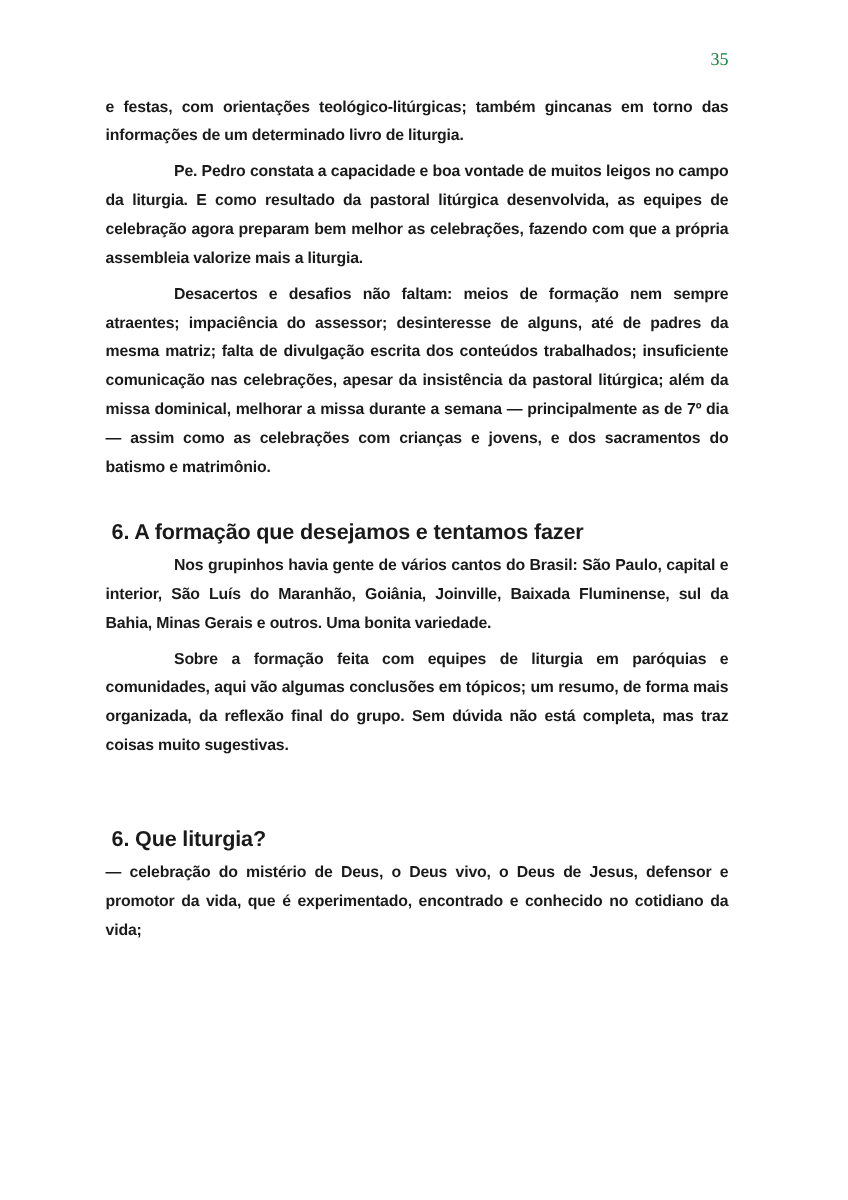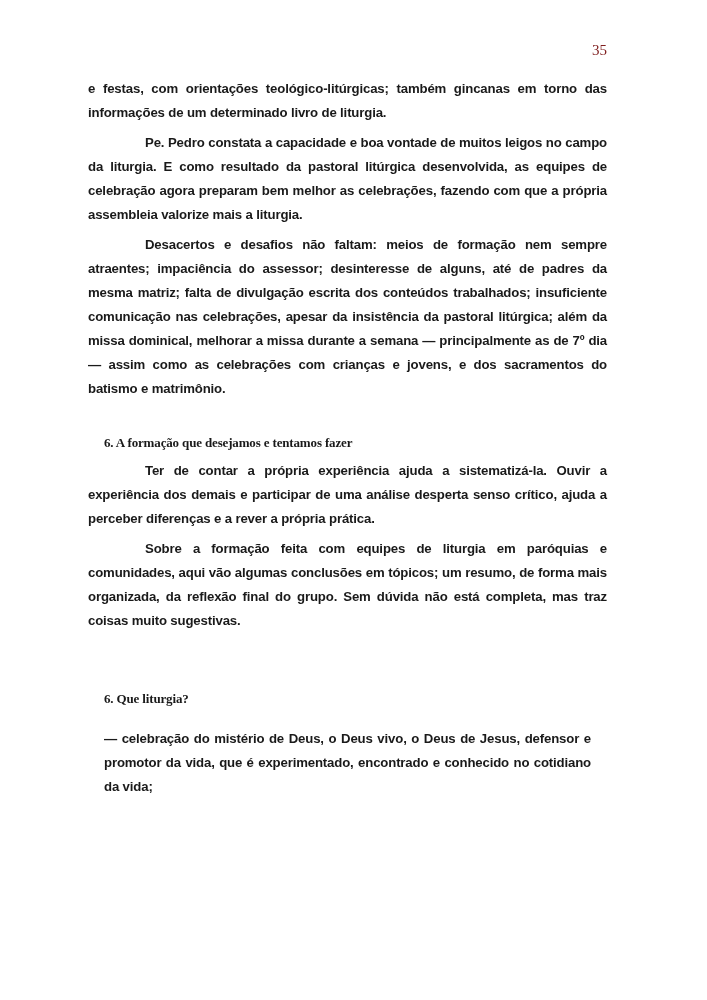--- a/index.html
+++ b/index.html
@@ -1,42 +1,42 @@
 <!DOCTYPE html>
 <html><head>
 <meta charset="utf-8">
 <style>
   html, body { margin: 0; padding: 0; background: #ffffff; }
   body { width: 707px; height: 1000px; position: relative; overflow: hidden;
          font-family: "Liberation Sans", sans-serif; color: #1a1a1a; }
   .page-number { position: absolute; top: 42px; right: 100px;
-                 font-family: "Liberation Serif", serif; font-size: 15px; color: #7f1d1d; }
+                 font-family: "Liberation Serif", serif; font-size: 15px; color: #15803d; }
   .content { position: absolute; left: 88px; top: 77px; width: 519px;
              font-size: 13.2px; line-height: 24px; letter-spacing: -0.15px; }
   p { margin: 0 0 6px 0; text-align: justify; font-weight: bold; }
   p.indent { text-indent: 57px; }
-  h2 { font-size: 13px; font-weight: bold; margin: 0 0 4px 16px; line-height: 24px; font-family: Liberation Serif, serif; }
+  h2 { font-size: 18px; font-weight: bold; margin: 0 0 4px 5px; line-height: 24px; }
   .section-gap { height: 24px; }
-  .dash-item { margin: 16px; text-align: justify; }
+  .dash-item { margin: 0; text-align: justify; }
 </style>
 </head>
 <body>
 
 <div class="page-number">35</div>
 
 <div class="content">
   <p>e festas, com orientações teológico-litúrgicas; também gincanas em torno das informações de um determinado livro de liturgia.</p>
   <p class="indent">Pe. Pedro constata a capacidade e boa vontade de muitos leigos no campo da liturgia. E como resultado da pastoral litúrgica desenvolvida, as equipes de celebração agora preparam bem melhor as celebrações, fazendo com que a própria assembleia valorize mais a liturgia.</p>
   <p class="indent">Desacertos e desafios não faltam: meios de formação nem sempre atraentes; impaciência do assessor; desinteresse de alguns, até de padres da mesma matriz; falta de divulgação escrita dos conteúdos trabalhados; insuficiente comunicação nas celebrações, apesar da insistência da pastoral litúrgica; além da missa dominical, melhorar a missa durante a semana — principalmente as de 7º dia —  assim como as celebrações com crianças e jovens, e dos sacramentos do batismo e matrimônio.</p>
 
   <div class="section-gap"></div>
 
   <section>
     <h2>6. A formação que desejamos e tentamos fazer</h2>
-    <p class="indent">Ter de contar a própria experiência ajuda a sistematizá-la. Ouvir a experiência dos demais e participar de uma análise desperta senso crítico, ajuda a perceber diferenças e a rever a própria prática.</p>
+    <p class="indent">Nos grupinhos havia gente de vários cantos do Brasil: São Paulo, capital e interior, São Luís do Maranhão, Goiânia, Joinville, Baixada Fluminense, sul da Bahia, Minas Gerais e outros. Uma bonita variedade.</p>
     <p class="indent">Sobre a formação feita com equipes de liturgia em paróquias e comunidades, aqui vão algumas conclusões em tópicos; um resumo, de forma mais organizada, da reflexão final do grupo. Sem dúvida não está completa, mas traz coisas muito sugestivas.</p>
   </section>
 
   <div class="section-gap"></div>
 
   <section>
   </section>
 
   <div class="section-gap"></div>
 

